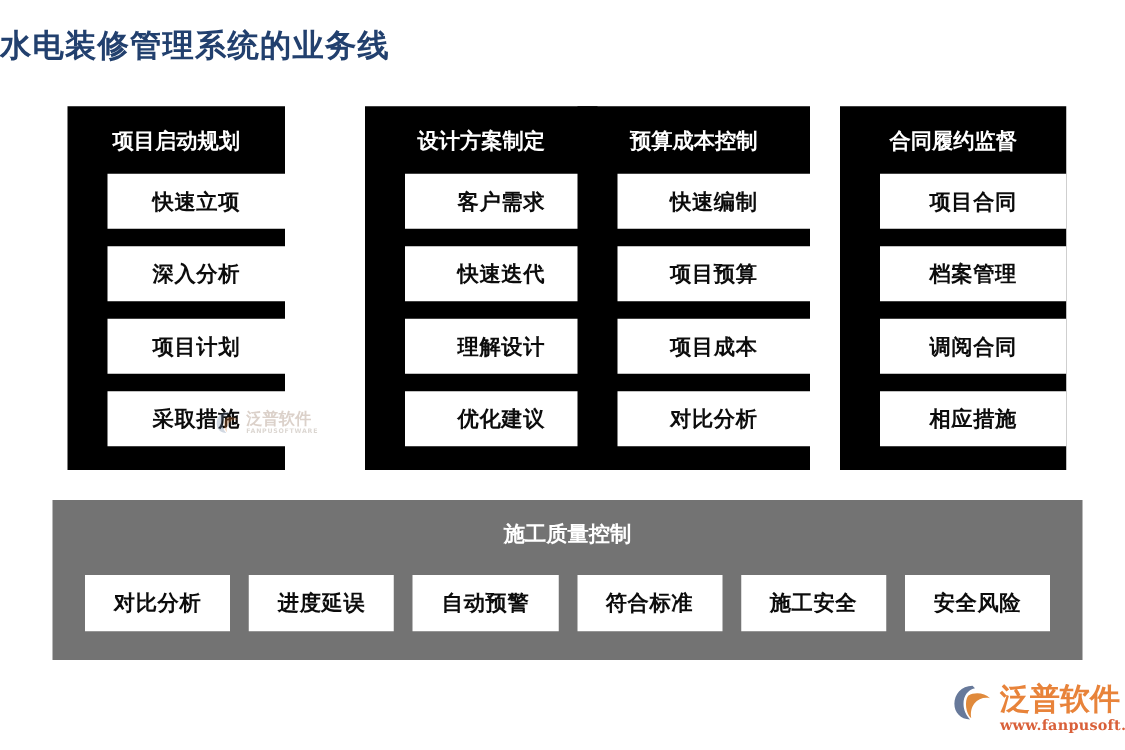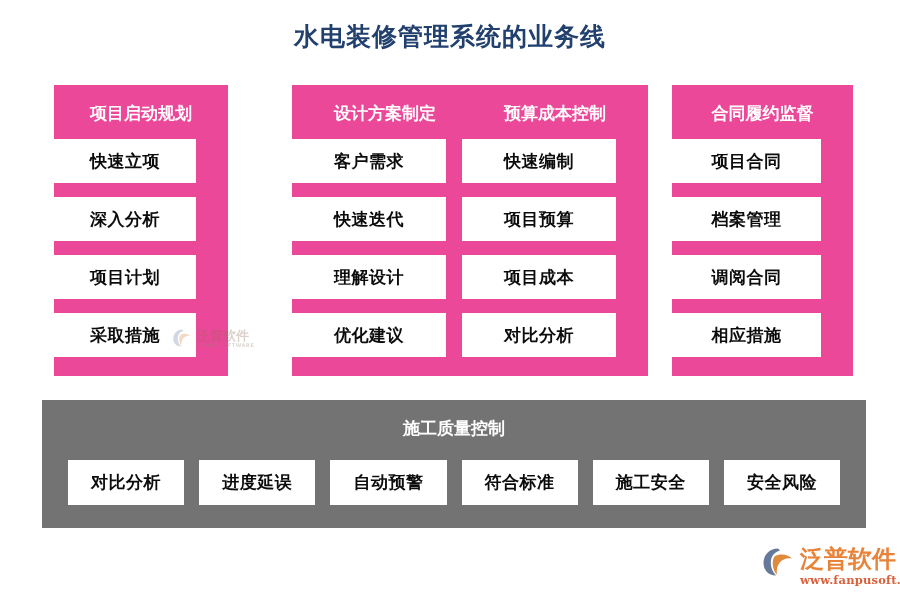--- a/index.html
+++ b/index.html
@@ -22,35 +22,34 @@
     height: 600px;
     background: #ffffff;
   }
 
   
   .page-title {
     position: absolute;
     left: 0;
     top: 20px;
     width: 900px;
-    text-align: center;
     font-size: 25px;
     font-weight: bold;
     color: #22406e;
     letter-spacing: 1px;
     line-height: 34px;
     white-space: nowrap;
   }
 
   
   .column-panel {
     position: absolute;
     top: 85px;
     height: 291px;
-    background: #ec4899;
+    background: #000000;
   }
   .col-1 { left: 54px;  width: 174px; }
   .col-2 { left: 252px; width: 186px; margin-left: 40px; }
   .col-3 { left: 462px; width: 186px; }
   .col-4 { left: 672px; width: 181px; }
 
   .column-header {
     position: absolute;
     left: 0;
     top: 16px;
@@ -63,21 +62,21 @@
     white-space: nowrap;
   }
 
   .column-items {
     position: absolute;
     left: 0;
     top: 54px;
     width: 100%;
     display: flex;
     flex-direction: column;
-    align-items: flex-start;
+    align-items: flex-end;
     gap: 14px;
   }
 
   .item-box {
     width: calc(100% - 32px);
     height: 44px;
     background: #ffffff;
     display: flex;
     align-items: center;
     justify-content: center;

